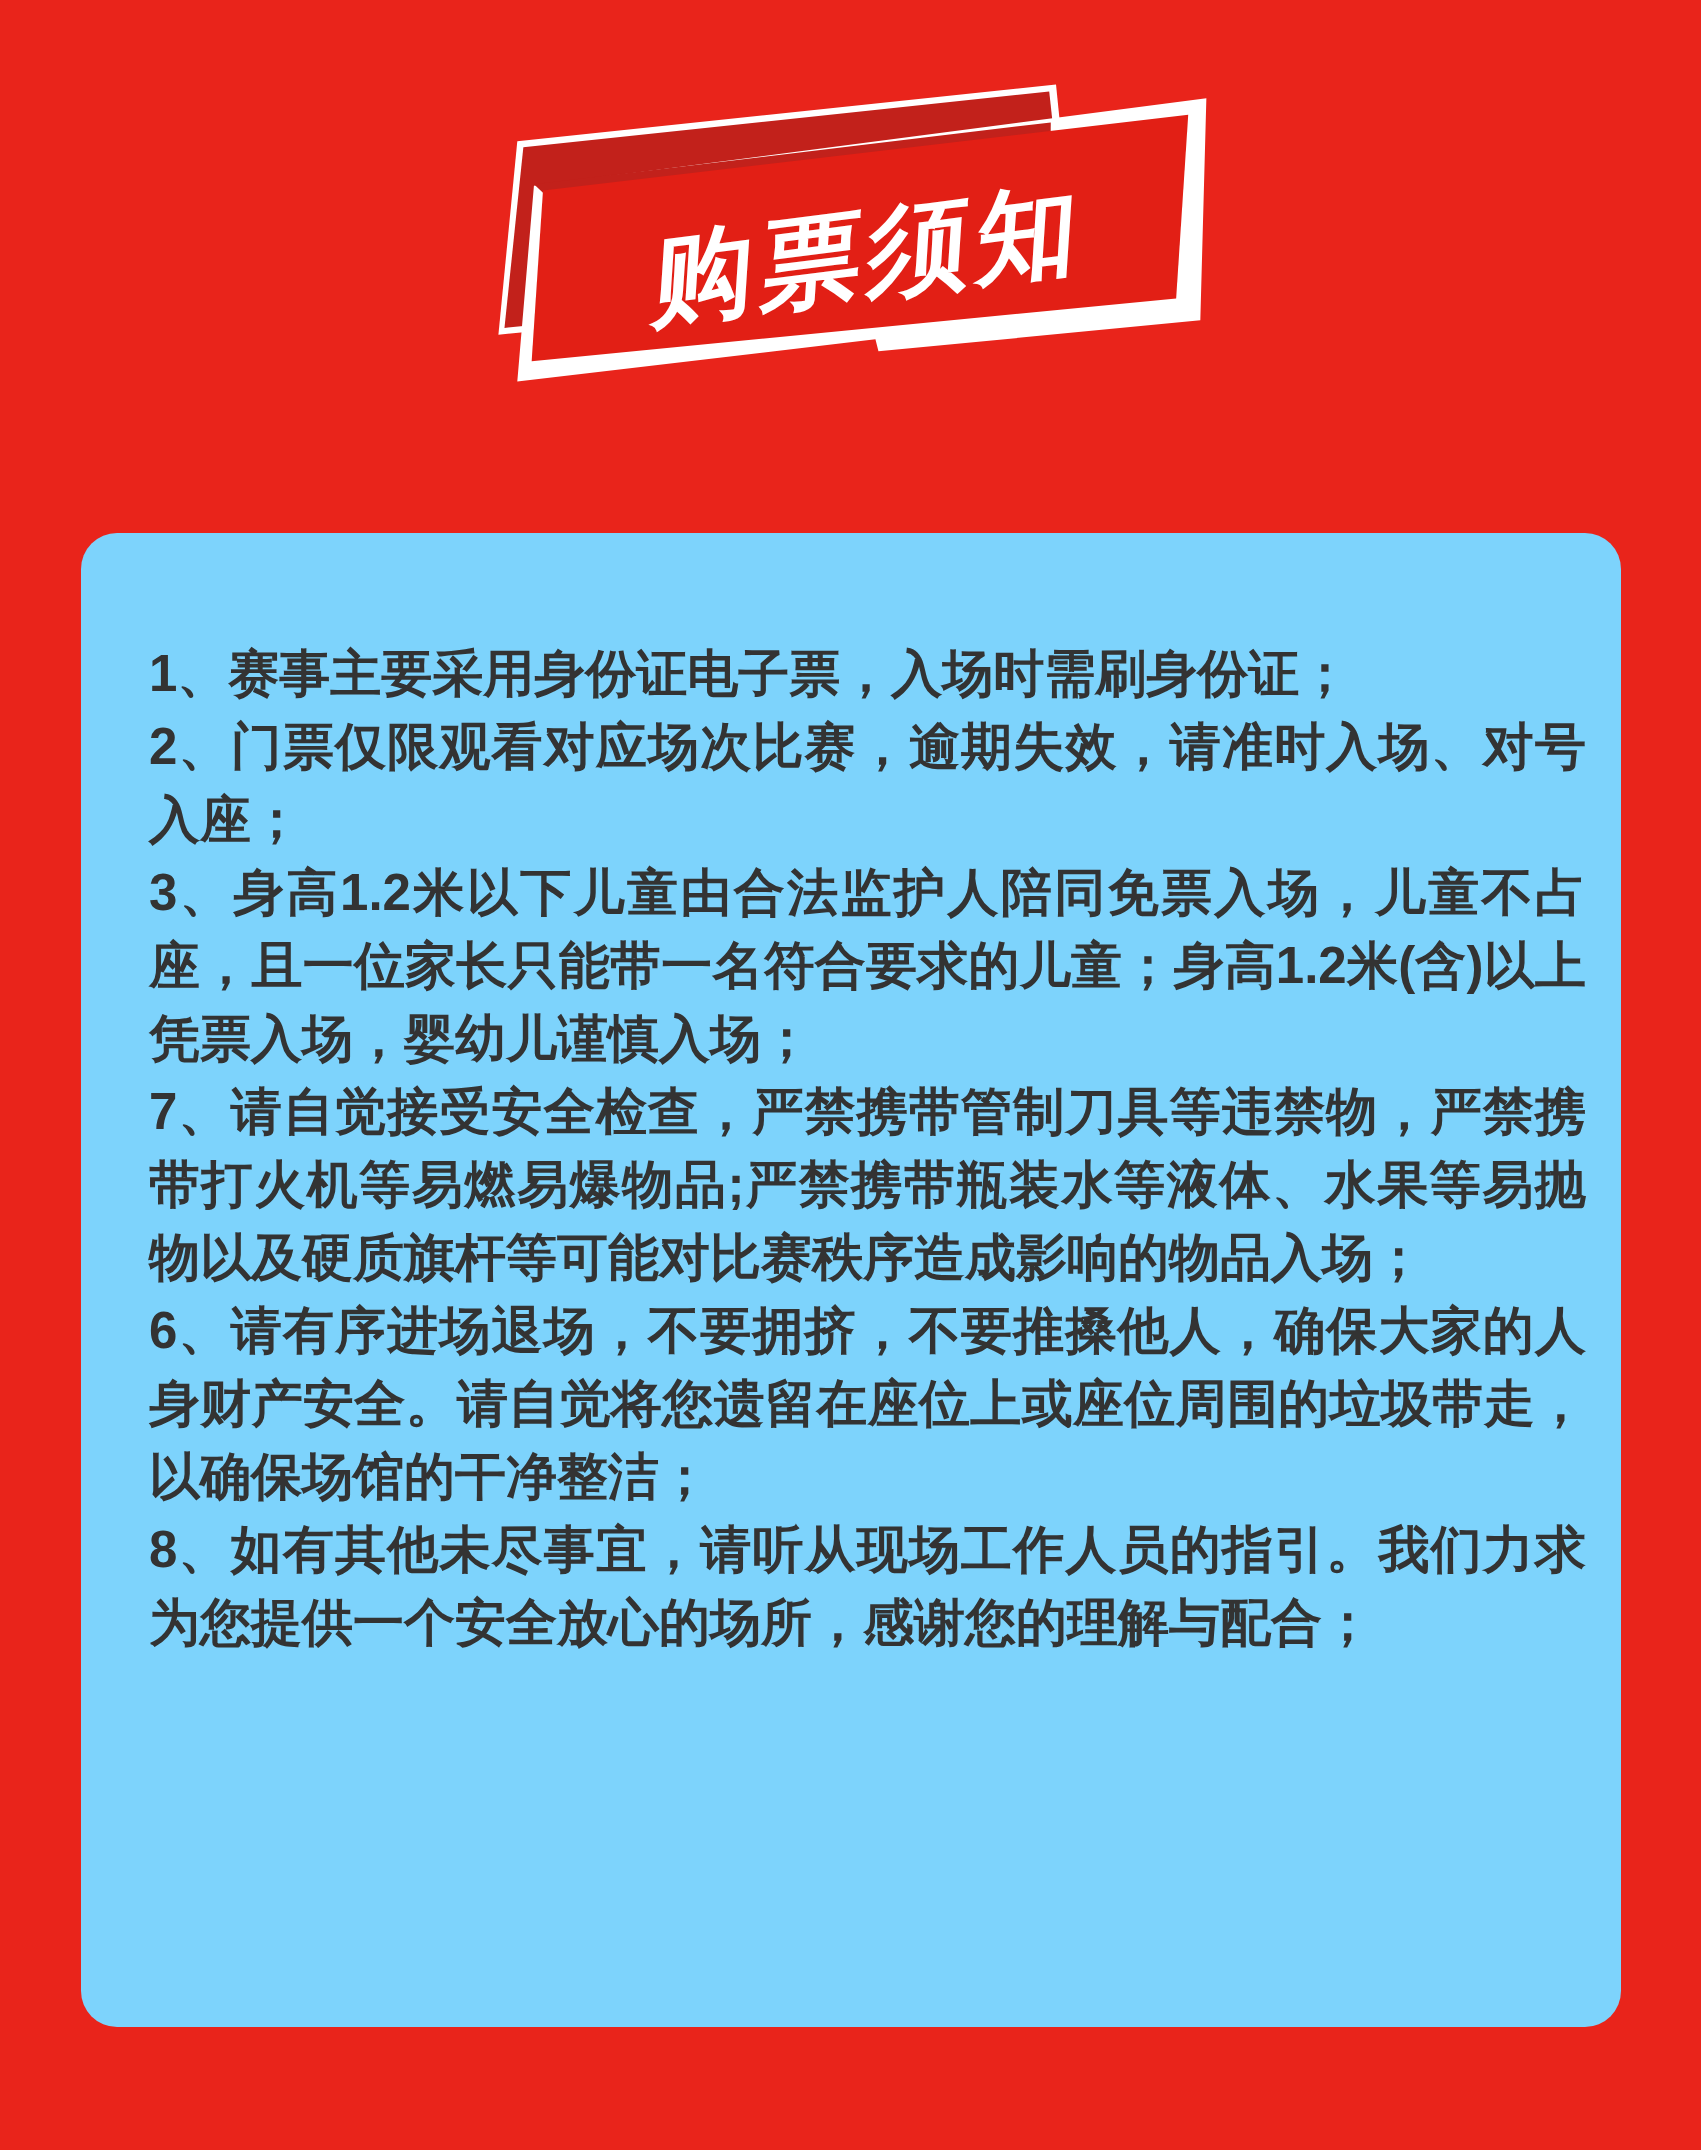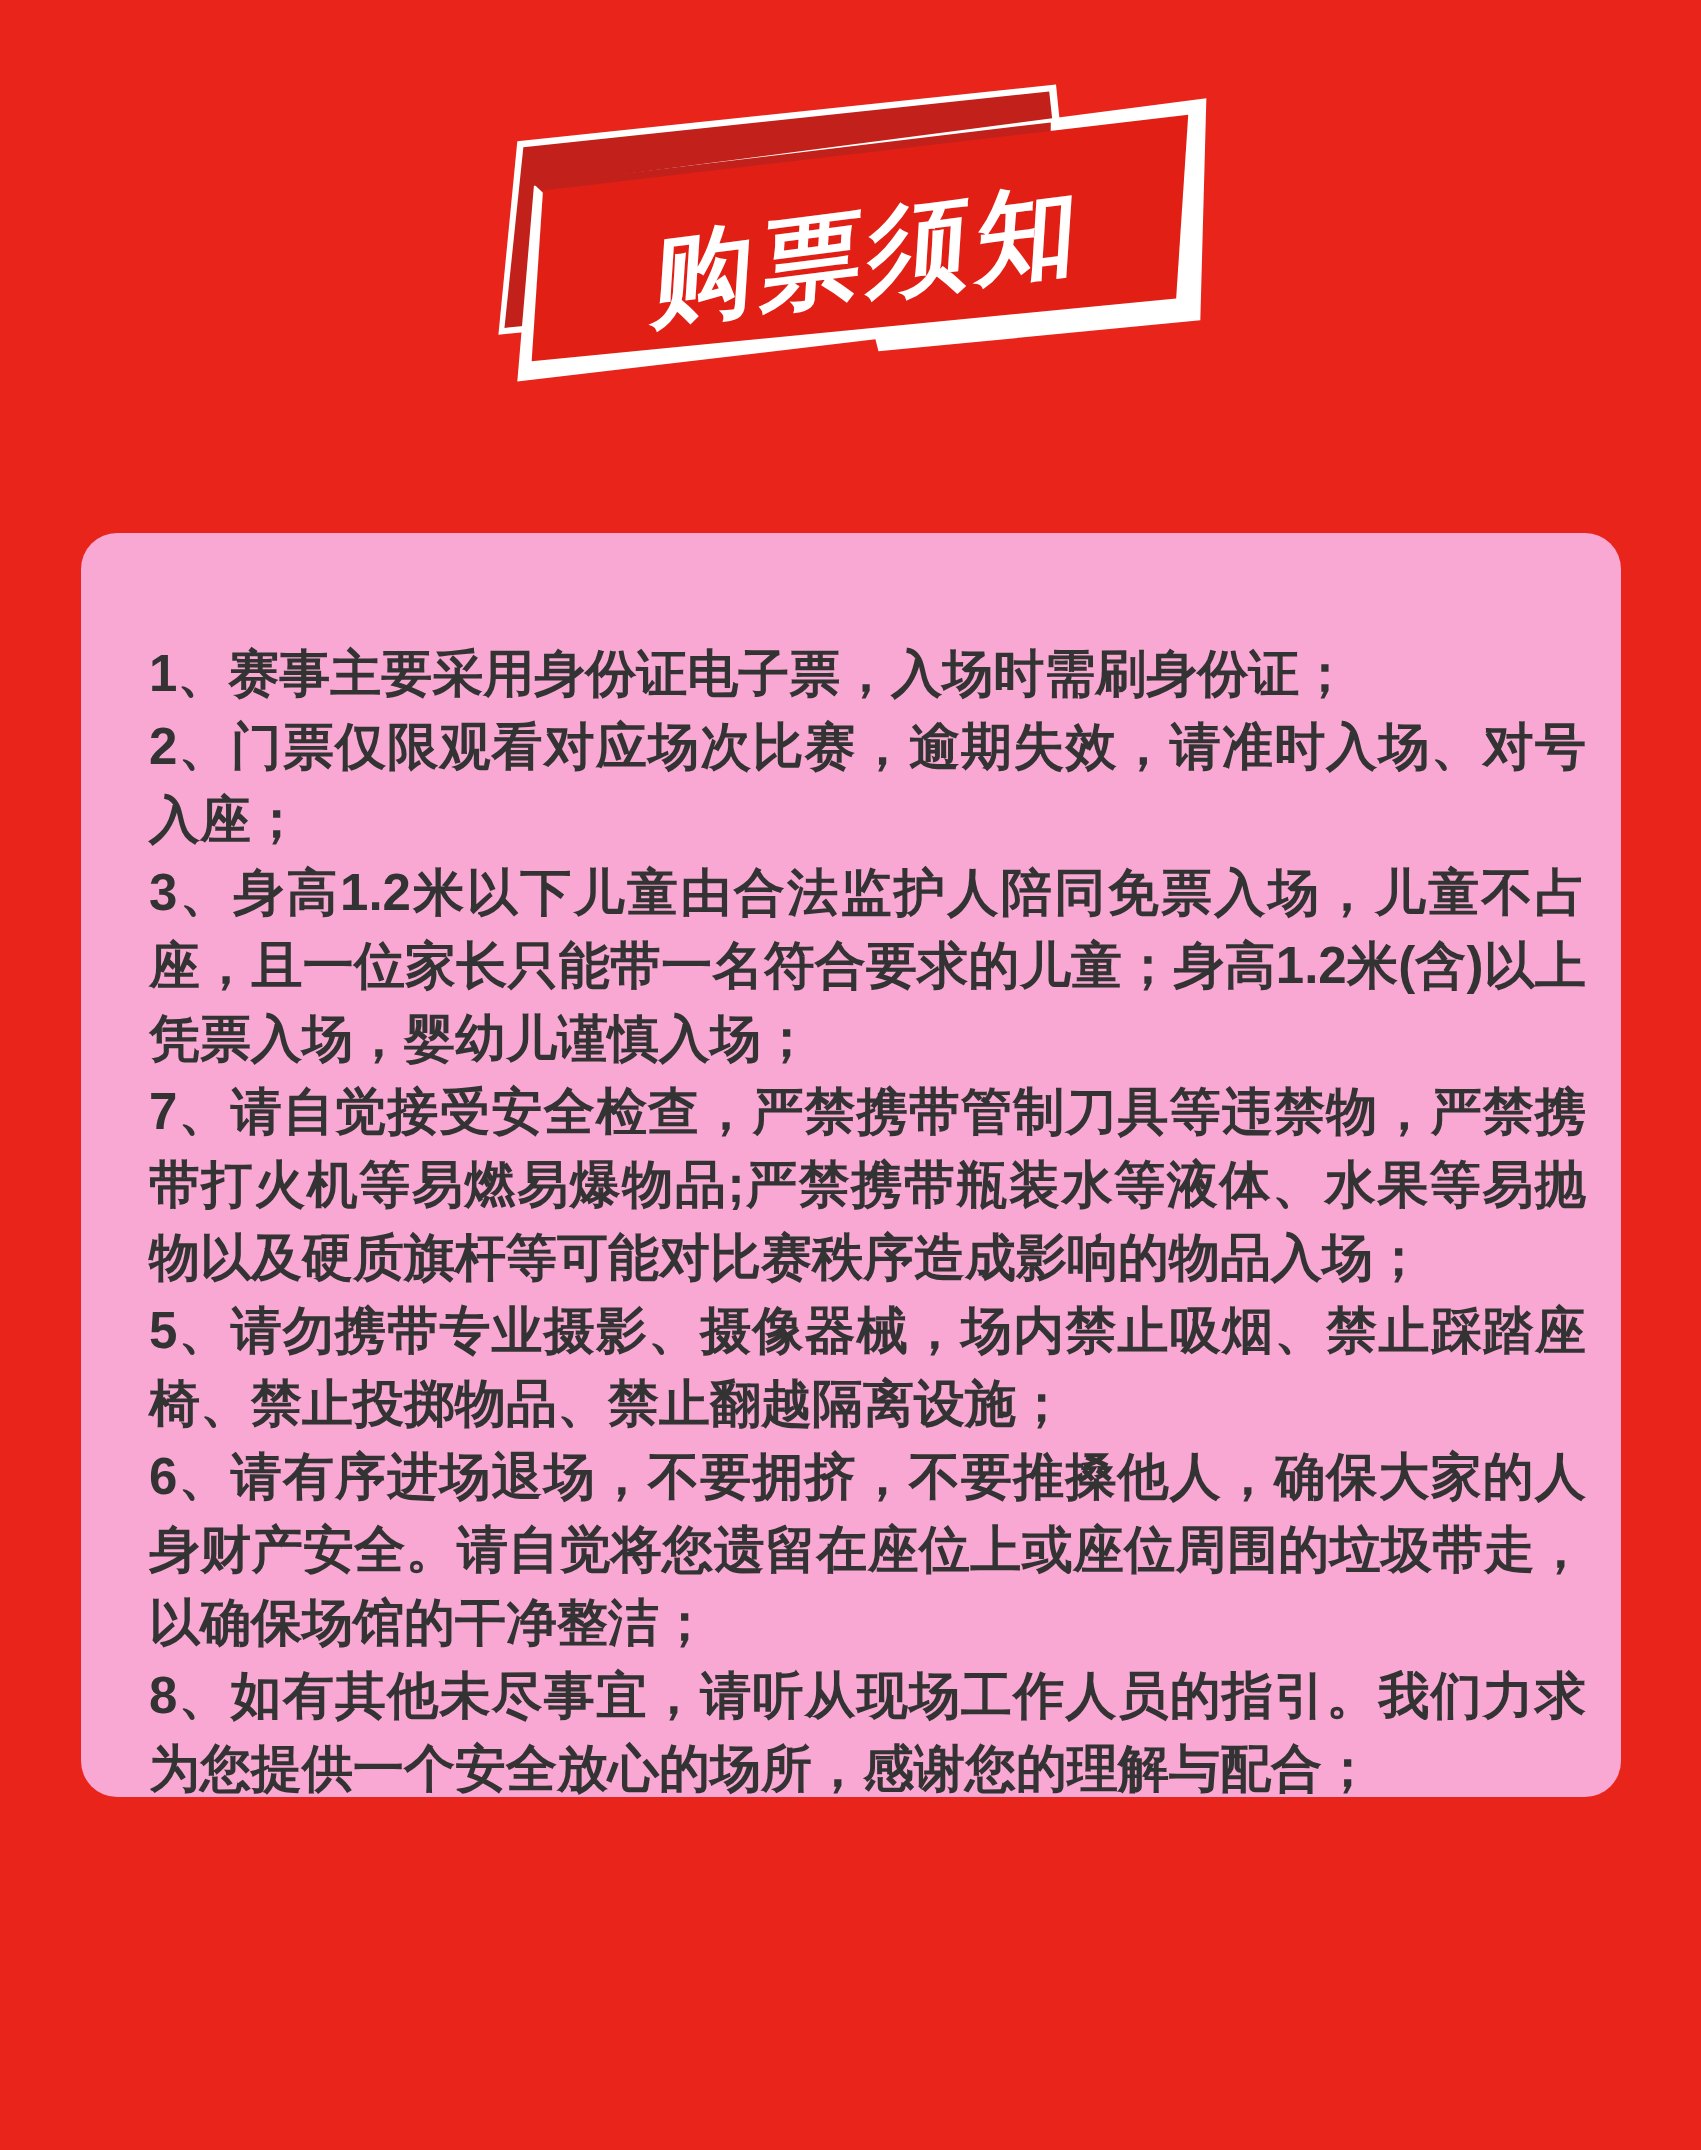--- a/index.html
+++ b/index.html
@@ -23,22 +23,22 @@
     font-weight:900;
     font-size:134px;
     letter-spacing:10px;
     fill:#ffffff;
   }
   .notice-card{
     position:absolute;
     left:81px;
     top:533px;
     width:1540px;
-    height:1264px;
-    background:#f9a8d4;
+    height:1494px;
+    background:#7dd3fc;
     border-radius:36px;
     box-sizing:border-box;
     padding:104px 35px 0 68px;
   }
   .notice-list{
     margin:0;
     padding:0;
   }
   .notice-item{
     margin:0;
@@ -72,20 +72,19 @@
 
     <text class="banner-title-text" transform="translate(1150,330) rotate(-7.2) skewX(-11)" x="0" y="52" text-anchor="middle">购票须知</text>
   </svg>
 
   <div class="notice-card">
     <div class="notice-list">
       <p class="notice-item">1、赛事主要采用身份证电子票，入场时需刷身份证；</p>
       <p class="notice-item">2、门票仅限观看对应场次比赛，逾期失效，请准时入场、对号入座；</p>
       <p class="notice-item">3、身高1.2米以下儿童由合法监护人陪同免票入场，儿童不占座，且一位家长只能带一名符合要求的儿童；身高1.2米(含)以上凭票入场，婴幼儿谨慎入场；</p>
       <p class="notice-item">7、请自觉接受安全检查，严禁携带管制刀具等违禁物，严禁携带打火机等易燃易爆物品;严禁携带瓶装水等液体、水果等易抛物以及硬质旗杆等可能对比赛秩序造成影响的物品入场；</p>
-      <p class="notice-item">5、请勿携带专业摄影、摄像器械，场内禁止吸烟、禁止踩踏座椅、禁止投掷物品、禁止翻越隔离设施；</p>
       <p class="notice-item">6、请有序进场退场，不要拥挤，不要推搡他人，确保大家的人身财产安全。请自觉将您遗留在座位上或座位周围的垃圾带走，以确保场馆的干净整洁；</p>
       <p class="notice-item">8、如有其他未尽事宜，请听从现场工作人员的指引。我们力求为您提供一个安全放心的场所，感谢您的理解与配合；</p>
     </div>
   </div>
 
 </div>
 
 
 </body></html>

